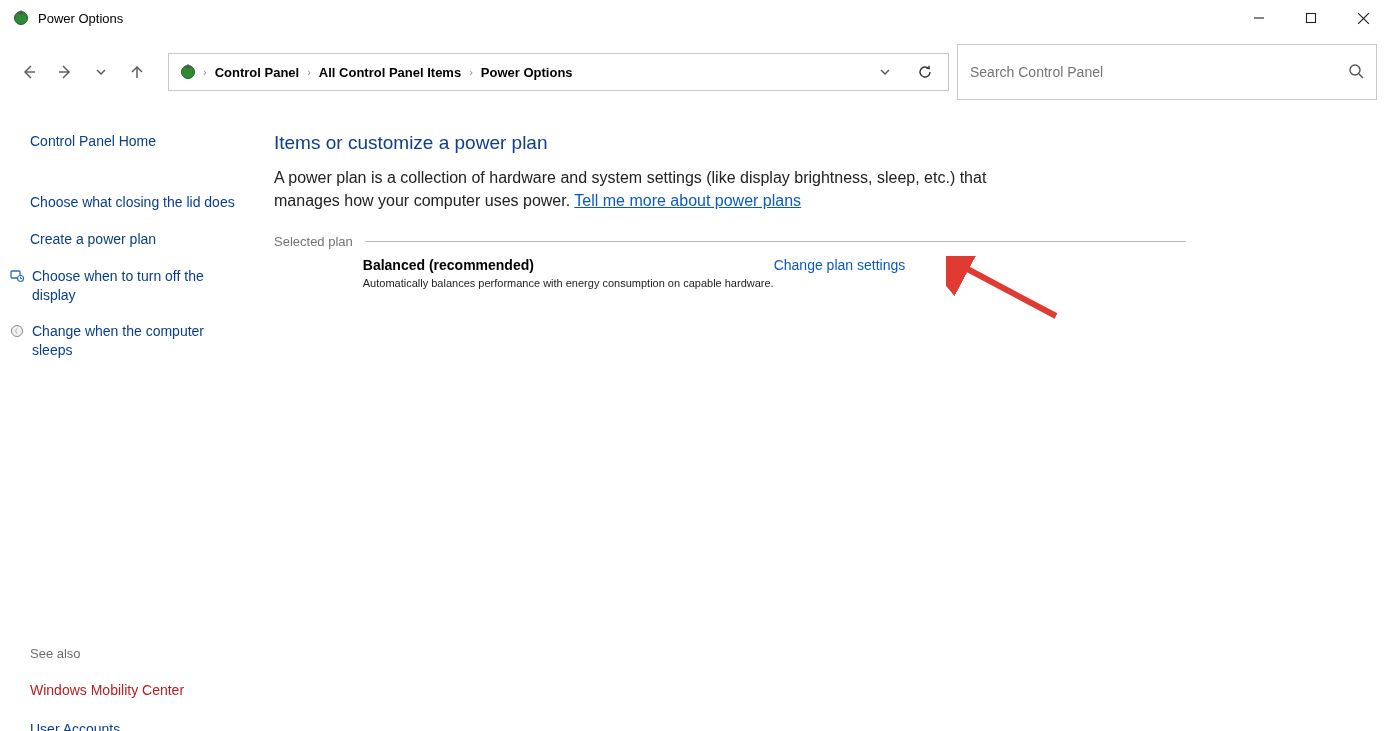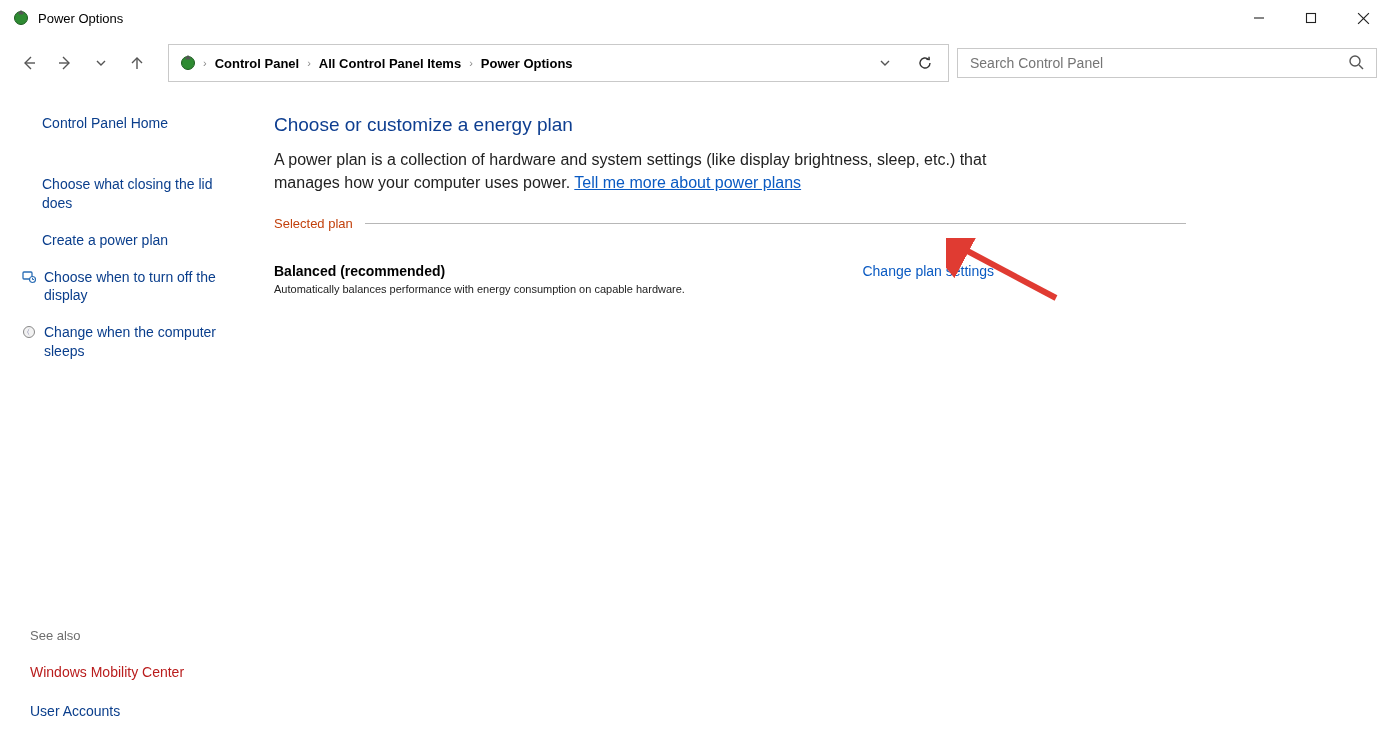--- a/index.html
+++ b/index.html
@@ -62,21 +62,21 @@
     gap: 6px;
     min-width: 0;
   }
   .addressbar .crumbs { flex:1; display:flex; align-items:center; gap:8px; color:#000; min-width:0; }
   .addressbar .crumb { white-space: nowrap; font-weight: bold; }
   .addressbar .sep { color:#888; font-size:11px; }
   .addressbar .right-icons { display:flex; align-items:center; gap:18px; padding-left:6px; padding-right:2px; }
 
   .searchbox {
     width: 420px;
-    height: 30px;
+    height: 56px;
     border: 1px solid #c9c9c9;
     display:flex;
     align-items:center;
     padding: 0 12px;
     gap:10px;
     background:#fff;
   }
   .searchbox input {
     flex:1; border:none; outline:none; font-size:14px; color:#888; background:transparent;
   }
@@ -90,21 +90,21 @@
   }
 
   .sidebar {
     width: 246px;
     padding-left: 30px;
     padding-right: 10px;
     display:flex;
     flex-direction:column;
     justify-content:space-between;
   }
-  .sidebar-top { display:flex; flex-direction:column; gap:18px;margin-left:12px; }
+  .sidebar-top { display:flex; flex-direction:column; gap:18px; }
   .side-link {
     color:#0a3e8c;
     font-size:14px;
     line-height:1.35;
     cursor:pointer;
     display:flex;
     gap:6px;
   }
   .side-link .si-icon { flex:0 0 16px; margin-left:-20px; display:flex; align-items:flex-start; margin-top:2px; }
   .see-also {
@@ -133,28 +133,28 @@
     max-width:740px;
   }
   .page-desc a { color:#0a5ac2; text-decoration:underline; }
 
   .section-head {
     margin-top: 22px;
     display:flex;
     align-items:center;
     gap:12px;
     font-size:13px;
-    color:#c2410c;
+    color:#737373;
   }
   .section-head .rule { flex:1; height:1px; background:#b7b7b7; }
 
   .plan-row {
-    margin-top: 32px;
-    display:flex;
-    justify-content:space-between;
+    margin-top: 8px;
+    display:flex;
+    justify-content:center;
     max-width:720px;
   }
   .plan-name { font-weight:600; font-size:14px; }
   .plan-desc { font-size:11px; color:#222; margin-top:4px; max-width:720px;}
   .change-link { color:#0a5ac2; font-size:14px; cursor:pointer; white-space:nowrap; }
 
   
   .arrow {
     position:absolute;
     left: 700px;
@@ -306,21 +306,21 @@
       <div class="side-link" style="color:#b91c1c">
         <span>Windows Mobility Center</span>
       </div>
       <div class="side-link" style="color:#0a3e8c">
         <span>User Accounts</span>
       </div>
     </div>
   </div>
 
   <div class="main">
-    <div class="page-title">Choose or customize a energy plan</div>
+    <div class="page-title">Items or customize a power plan</div>
     <div class="page-desc">
       <span>A power plan is a collection of hardware and system settings (like display brightness, sleep, etc.) that manages how your computer uses power. </span><a href="#">Tell me more about power plans</a>
     </div>
 
     <div class="section-head">
       <span>Selected plan</span>
       <div class="rule"></div>
     </div>
 
     <div class="plan-row">

